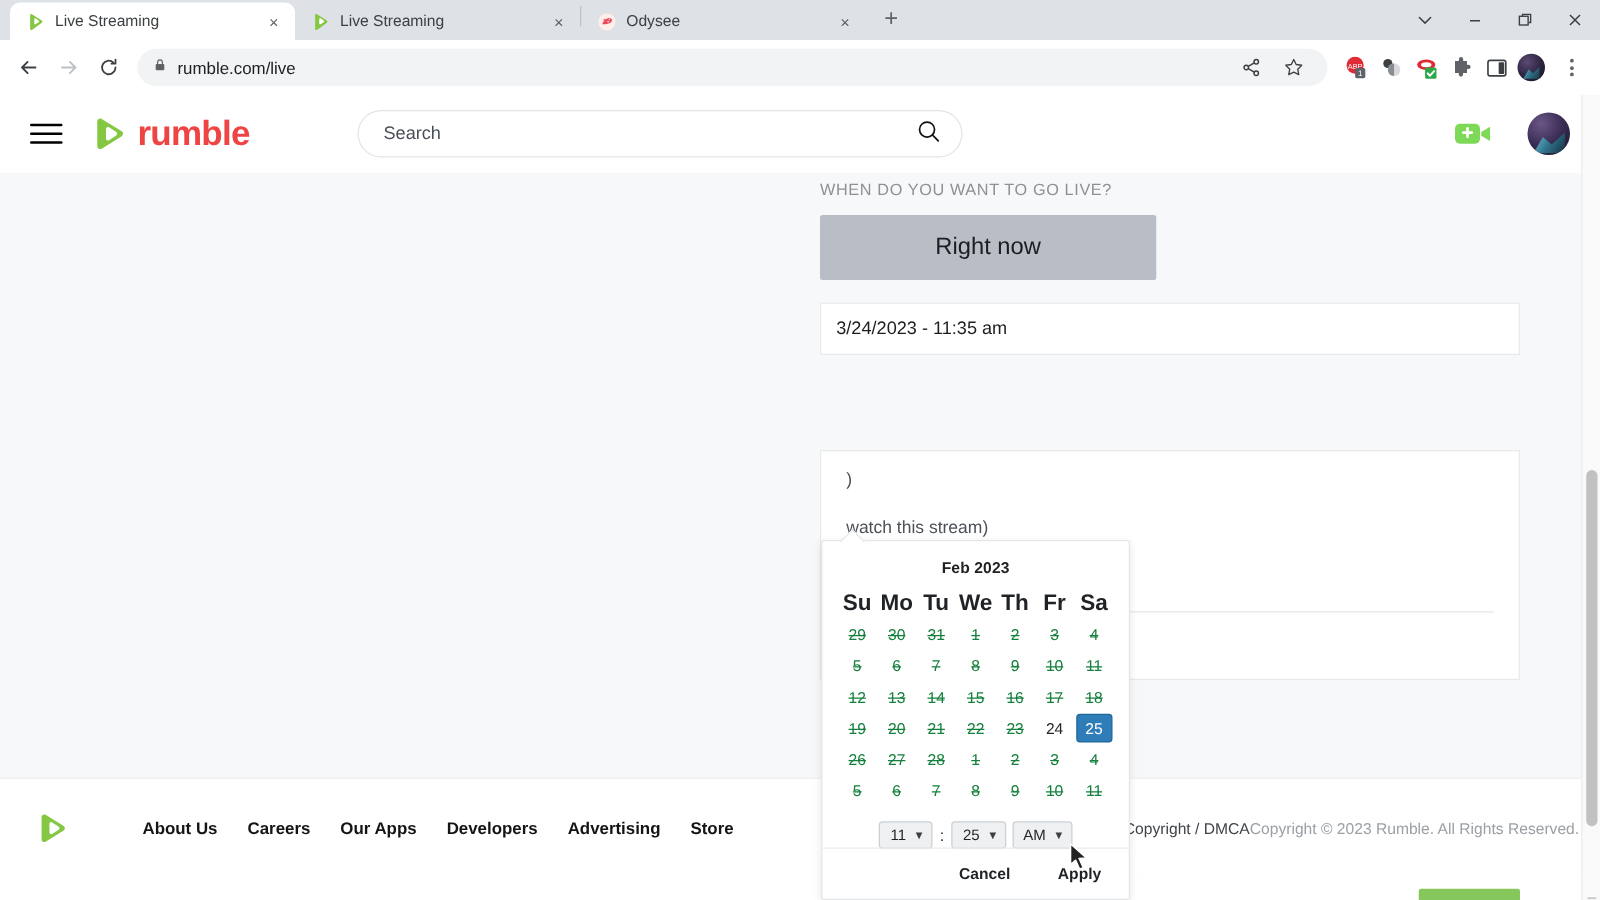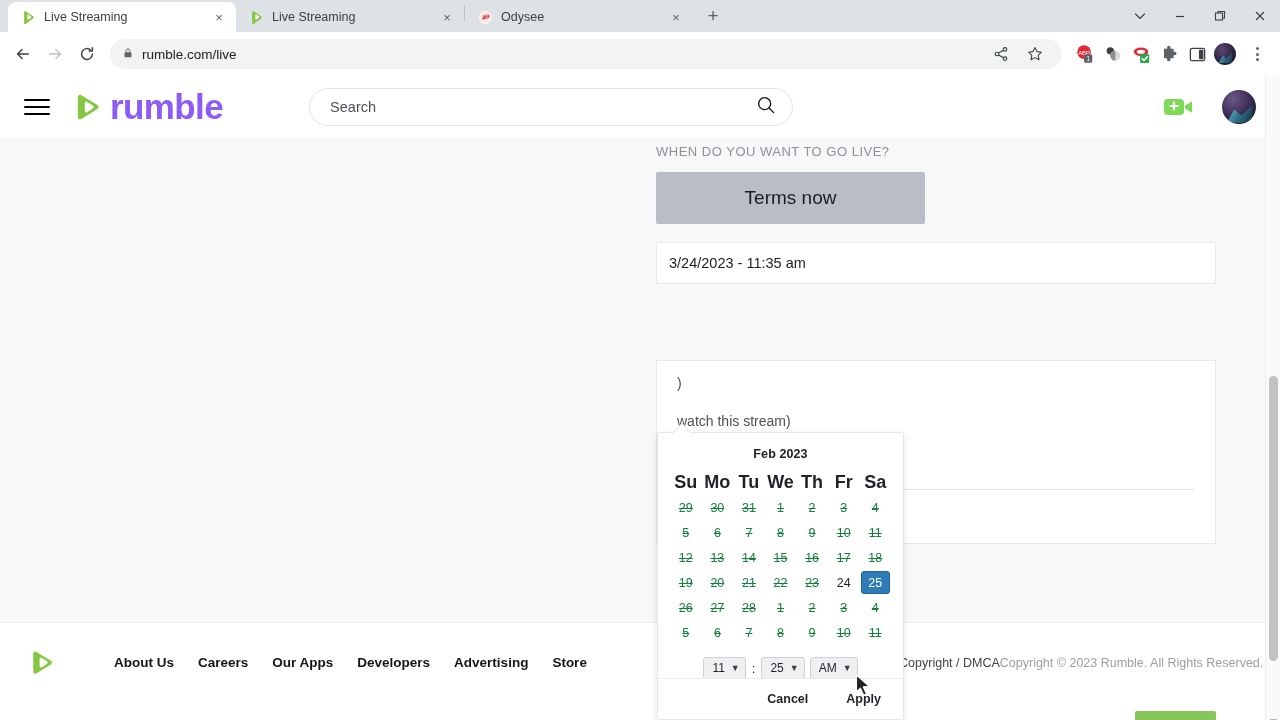--- a/index.html
+++ b/index.html
@@ -99,21 +99,21 @@
     height: 62px; background: #ffffff; display: flex; align-items: center;
     padding: 0 24px; position: relative; z-index: 5;
   }
   .hamburger { width: 26px; display: flex; flex-direction: column; gap: 5px; margin-right: 22px; }
   .hamburger i { display: block; height: 2px; background: #000; border-radius: 1px; }
   .logo { display: flex; align-items: center; gap: 7px; }
   .logo-mark {
     width: 31px; height: 31px; position: relative;
   }
   .logo-mark svg { display:block; }
-  .logo-text { font-size: 35px; font-weight: 700; color: #8b5cf6; letter-spacing: -0.6px; }
+  .logo-text { font-size: 28px; font-weight: 700; color: #ef4444; letter-spacing: -0.6px; }
 
   .searchwrap {
     width: 484px; height: 38px; margin-left: 86px;
     border: 1px solid #e2e4e8; border-radius: 19px;
     display: flex; align-items: center; padding: 0 16px 0 20px;
     background: #fff;
     gap: 24px;
   }
   .searchwrap .ph { flex: 1 1 auto; font-size: 14.5px; color: #4b4f56; }
 
@@ -458,21 +458,21 @@
         <span class="avatar-site"></span>
       </div>
     </div>
 
     <div class="content">
       <div class="content-inner" style="height:564px;">
 
         <div class="section-label">WHEN DO YOU WANT TO GO LIVE?</div>
 
         <div class="choice-row">
-          <div class="choice now">Terms now</div>
+          <div class="choice now">Right now</div>
         </div>
 
         <div class="dt-field">
           <span>3/24/2023 - 11:35 am</span>
         </div>
 
         <div class="bg-card">
           <div class="bg-line">)</div>
           <div class="bg-line">watch this stream)</div>
           <div class="bg-line">m)</div>

